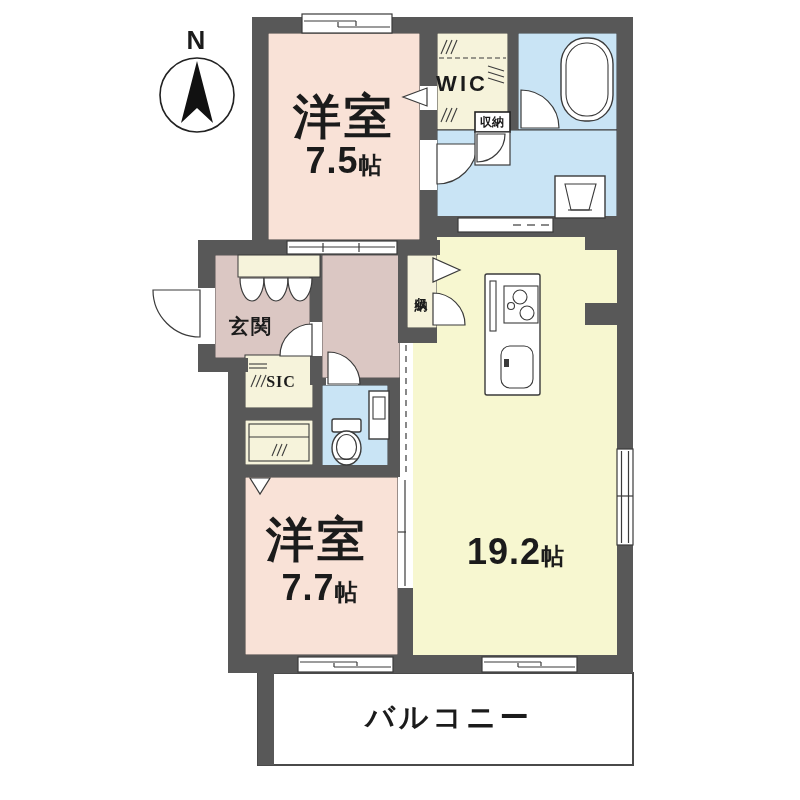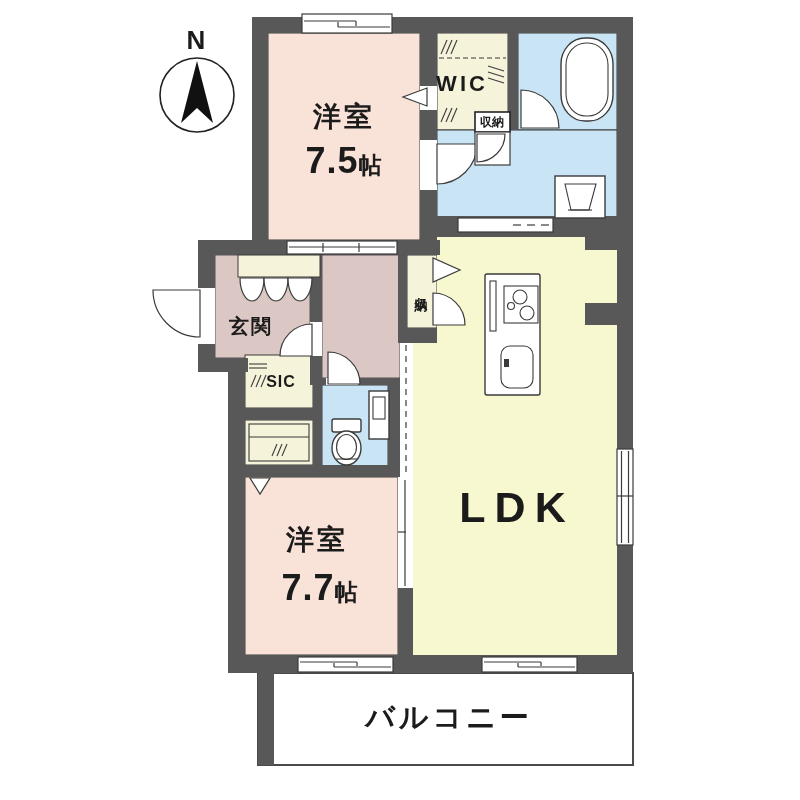--- a/index.html
+++ b/index.html
@@ -16,28 +16,28 @@
   .room-entry{fill:var(--c-entry);stroke:var(--c-line);stroke-width:.8;}
   .room-storage{fill:var(--c-storage);stroke:var(--c-line);stroke-width:1;}
   .room-water{fill:var(--c-water);stroke:var(--c-line);stroke-width:1;}
   .room-ldk{fill:var(--c-ldk);stroke:none;}
   .sym{fill:none;stroke:var(--c-line);stroke-width:1.2;}
   .sym-white{fill:#fff;stroke:var(--c-line);stroke-width:1.2;}
   .fix{fill:#fff;stroke:var(--c-line);stroke-width:1.4;}
   .fix-thin{fill:none;stroke:var(--c-line);stroke-width:1.1;}
   .lbl{position:absolute;transform:translate(-50%,-50%);font-weight:bold;
        color:var(--c-text);white-space:nowrap;line-height:1;}
-  .lbl-room{font-size:28px;letter-spacing:3px;}
+  .lbl-room{font-size:48px;letter-spacing:3px;}
   .lbl-size{font-size:36px;letter-spacing:1px;}
   .lbl-size .unit{font-size:23px;}
   .lbl-ldk{font-size:43px;letter-spacing:9px;}
   .lbl-wic{font-size:22px;letter-spacing:3px;}
   .lbl-small{font-size:12px;letter-spacing:0;}
   .lbl-genkan{font-size:20px;letter-spacing:2px;}
-  .lbl-sic{font-size:16px;letter-spacing:1px;}
+  .lbl-sic{font-size:16px;letter-spacing:1px;font-family:Liberation Serif, serif;}
   .lbl-vert{font-size:13px;writing-mode:vertical-rl;letter-spacing:2px;}
   .lbl-balcony{font-size:29px;letter-spacing:4px;}
   .lbl-north{font-size:26px;}
 </style>
 </head>
 <body>
 
 <div id="stage">
 
 <svg id="plan-svg" width="800" height="800" viewBox="0 0 800 800">
@@ -259,16 +259,16 @@
   <div class="lbl lbl-wic" style="left:462px;top:84px">WIC</div>
   <div class="lbl lbl-small" style="left:492px;top:122px">収納</div>
 
   <div class="lbl lbl-genkan" style="left:251px;top:326px">玄関</div>
   <div class="lbl lbl-vert" style="left:421px;top:289px">収納</div>
   <div class="lbl lbl-sic" style="left:281px;top:382px">SIC</div>
 
   <div class="lbl lbl-room" style="left:317px;top:540px">洋室</div>
   <div class="lbl lbl-size" style="left:320px;top:588px"><span>7.7</span><span class="unit">帖</span></div>
 
-  <div class="lbl lbl-ldk" style="left:517px;top:507px">LDK</div>
+  <div class="lbl lbl-size" style="left:516px;top:552px"><span>19.2</span><span class="unit">帖</span></div>
 
   <div class="lbl lbl-balcony" style="left:449px;top:717px">バルコニー</div>
 </div>
 
 </body></html>

